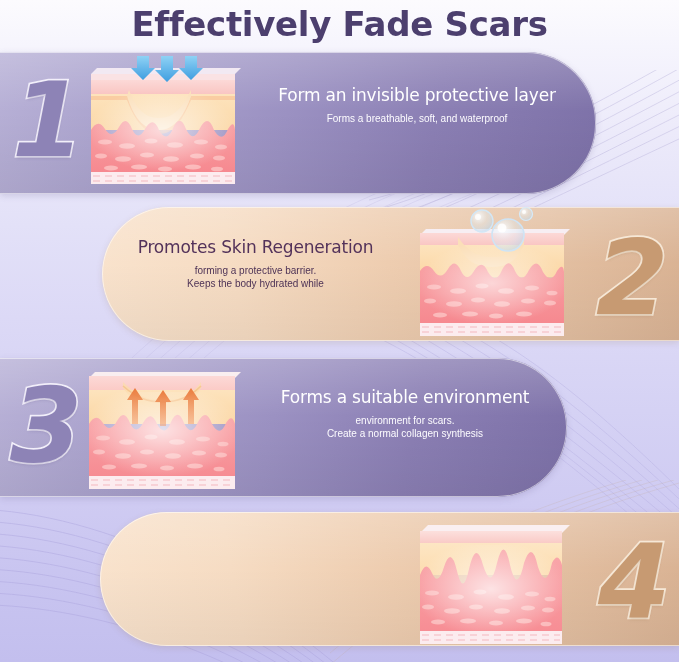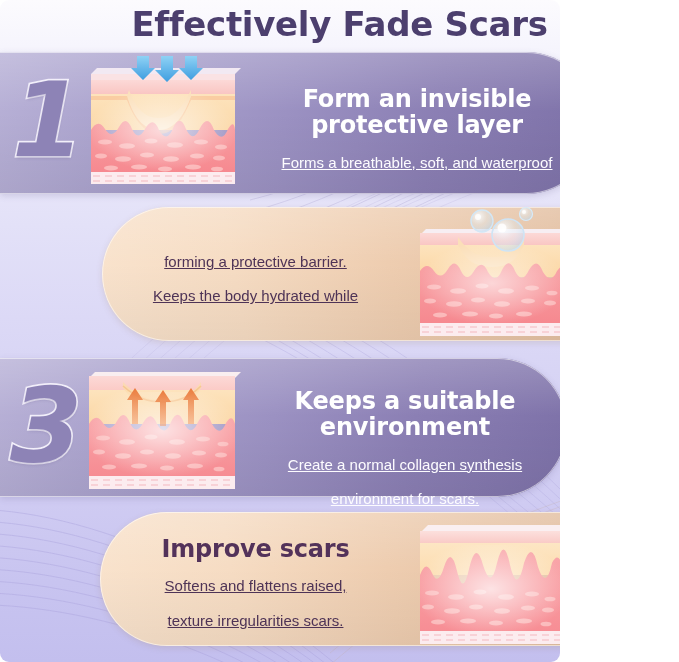--- a/index.html
+++ b/index.html
@@ -3,33 +3,32 @@
 <meta charset="utf-8">
 <style>
   html,body{margin:0;padding:0;}
   body{
     width:679px;height:662px;
     font-family:"Liberation Sans", sans-serif;
     overflow:hidden;
   }
   #stage{
     position:relative;
-    width:560px;height:662px;
+    width:679px;height:662px;
     overflow:hidden;
     background:linear-gradient(180deg,
         #fcfbfe 0%,
         #f6f5fd 7%,
         #eceafa 20%,
         #e3e1f8 34%,
         #dcd9f6 48%,
         #d5d2f4 62%,
         #cfcbf2 76%,
         #c8c4f0 88%,
         #c3bfee 100%);
-    border-radius:9px;
   }
 
   
   .swoosh{position:absolute;pointer-events:none;}
   .sw-a{right:-30px;top:70px;width:340px;height:230px;opacity:.55;}
   .sw-b{right:-20px;top:300px;width:360px;height:300px;opacity:.5;}
   .sw-c{left:-60px;top:470px;width:420px;height:230px;opacity:.55;}
   .sw-d{left:90px;top:180px;width:420px;height:250px;opacity:.35;}
   .sw-e{left:330px;top:480px;width:360px;height:190px;opacity:.3;}
 
@@ -98,32 +97,31 @@
     color:#c79a72;
     -webkit-text-stroke:3.5px #f7e9d8;
     paint-order:stroke fill;
     text-shadow:0 2px 3px rgba(150,110,70,.25);
   }
 
   
   .tblock{position:absolute;}
   .tblock h3{
     margin:0 0 7px 0;
-    font-size:24px;
-    font-weight:bold;
+    font-size:17px;
+    font-weight:normal;
     letter-spacing:-0.2px;
     line-height:1.1;
     font-family:"DejaVu Sans", sans-serif;
   }
   .tblock p{
-    margin:14px;
-    font-size:15px;
+    margin:0;
+    font-size:10px;
     line-height:1.35;
     font-family:"Liberation Sans", sans-serif;
-    text-decoration:underline;
   }
   .on-purple h3{color:#ffffff;}
   .on-purple p{color:#fdfcff;}
   .on-peach h3{color:#53325a;}
   .on-peach p{color:#4e3356;}
   .ctr{text-align:center;}
 
   
   .skin{position:absolute;}
   .skin svg{display:block;}
@@ -348,20 +346,21 @@
         <circle cx="66" cy="12" r="3" fill="#ffffff" opacity=".8"></circle>
         <circle cx="96" cy="30" r="16" fill="url(#bub)" stroke="#cfe4f5" stroke-width="1.6"></circle>
         <circle cx="90" cy="23" r="4.5" fill="#ffffff" opacity=".85"></circle>
         <circle cx="114" cy="9" r="6.5" fill="url(#bub)" stroke="#d6eaf8" stroke-width="1.2"></circle>
         <circle cx="112" cy="7" r="2" fill="#ffffff" opacity=".8"></circle>
       </g>
     </svg>
   </div>
 
   <div class="tblock on-peach ctr" style="left:108px;top:238px;width:295px;">
+    <h3>Promotes Skin Regeneration</h3>
     <p>forming a protective barrier.</p>
     <p>Keeps the body hydrated while</p>
   </div>
 
   <div class="panel purple leftflat" style="left:0px;top:358px;width:567px;height:139px;">
     <div class="gloss"></div>
       <div class="rim"></div>
   </div>
 
   <div class="bignum num-purple" style="left:10px;top:374px;">3</div>
@@ -426,23 +425,23 @@
 
       <g>
         <polygon points="52,26 44,38 49,38 49,62 55,62 55,38 60,38" fill="url(#arrup)"></polygon>
         <polygon points="80,28 72,40 77,40 77,64 83,64 83,40 88,40" fill="url(#arrup)"></polygon>
         <polygon points="108,26 100,38 105,38 105,62 111,62 111,38 116,38" fill="url(#arrup)"></polygon>
       </g>
     </svg>
   </div>
 
   <div class="tblock on-purple ctr" style="left:255px;top:388px;width:300px;">
-    <h3>Keeps a suitable environment</h3>
+    <h3>Forms a suitable environment</h3>
+    <p>environment for scars.</p>
     <p>Create a normal collagen synthesis</p>
-    <p>environment for scars.</p>
   </div>
 
   <div class="panel peach rightflat" style="left:100px;top:512px;width:579px;height:134px;">
     <div class="gloss"></div>
       <div class="rim"></div>
   </div>
 
   <div class="bignum num-tan" style="left:598px;top:530px;">4</div>
 
   <div class="skin" style="left:412px;top:515px;">
@@ -491,19 +490,14 @@
       </g>
       <rect x="8" y="30" width="142" height="88" fill="url(#glow4)"></rect>
       <rect x="8" y="116" width="142" height="13" fill="#fcecef"></rect>
       <g stroke="#f6c9cf" stroke-width="1.4" stroke-dasharray="7 5">
         <line x1="10" y1="120" x2="148" y2="120"></line>
         <line x1="10" y1="125" x2="148" y2="125"></line>
       </g>
     </svg>
   </div>
 
-  <div class="tblock on-peach ctr" style="left:108px;top:536px;width:295px;">
-    <h3>Improve scars</h3>
-    <p>Softens and flattens raised,</p>
-    <p>texture irregularities scars.</p>
-  </div>
 
 </div>
 
 </body></html>

